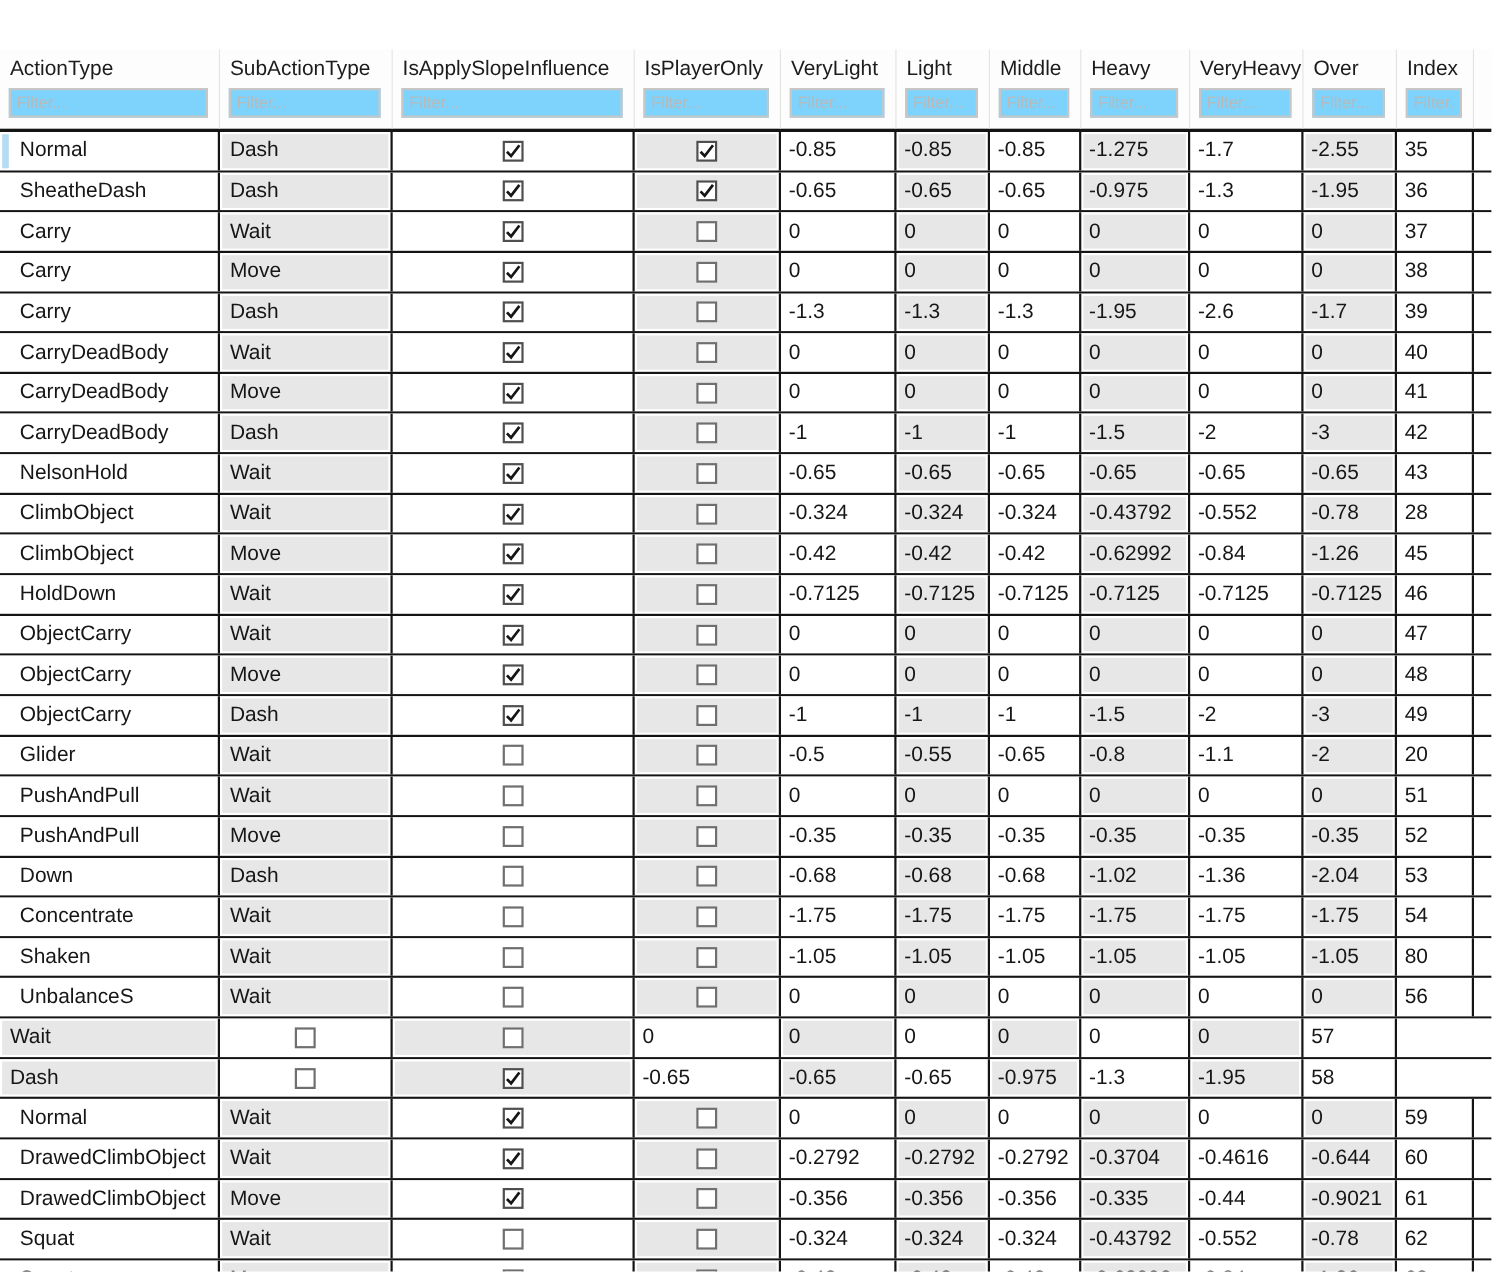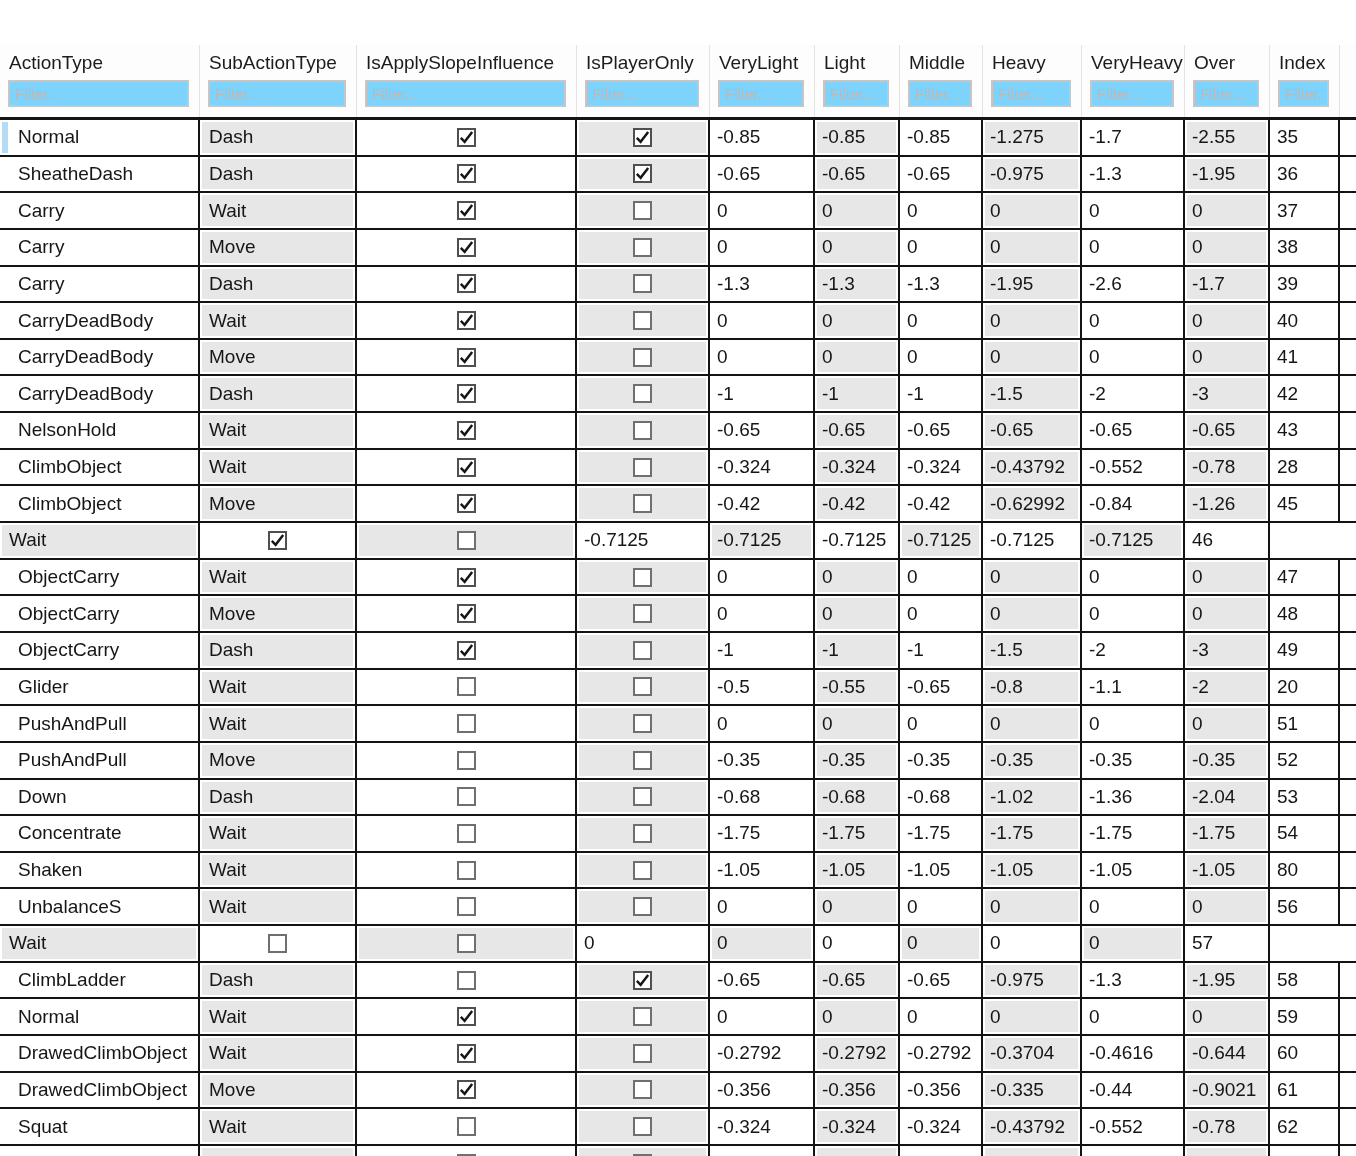--- a/index.html
+++ b/index.html
@@ -599,20 +599,24 @@
         </div>
         <div class="cell num shaded">
           <div class="fill">-1.26</div>
         </div>
         <div class="cell num">
           <div class="fill">45</div>
         </div>
         <div class="cell filler"></div>
       </div>
       <div class="row">
+        <div class="cell text first">
+          <div class="gutter"></div>
+          <div class="fill">HoldDown</div>
+        </div>
         <div class="cell text shaded">
           <div class="fill">Wait</div>
         </div>
         <div class="cell check">
           <div class="fill">
             <div class="cb checked">
               <svg viewBox="0 0 18 18">
                 <path d="M3 9.5 L7 13.6 L15 3.2" fill="none" stroke="#161616" stroke-width="2.6"></path>
               </svg>
             </div>
@@ -1099,24 +1103,20 @@
         </div>
         <div class="cell num shaded">
           <div class="fill">0</div>
         </div>
         <div class="cell num">
           <div class="fill">57</div>
         </div>
         <div class="cell filler"></div>
       </div>
       <div class="row">
-        <div class="cell text first">
-          <div class="gutter"></div>
-          <div class="fill">ClimbLadder</div>
-        </div>
         <div class="cell text shaded">
           <div class="fill">Dash</div>
         </div>
         <div class="cell check">
           <div class="fill">
             <div class="cb"></div>
           </div>
         </div>
         <div class="cell check shaded">
           <div class="fill">

